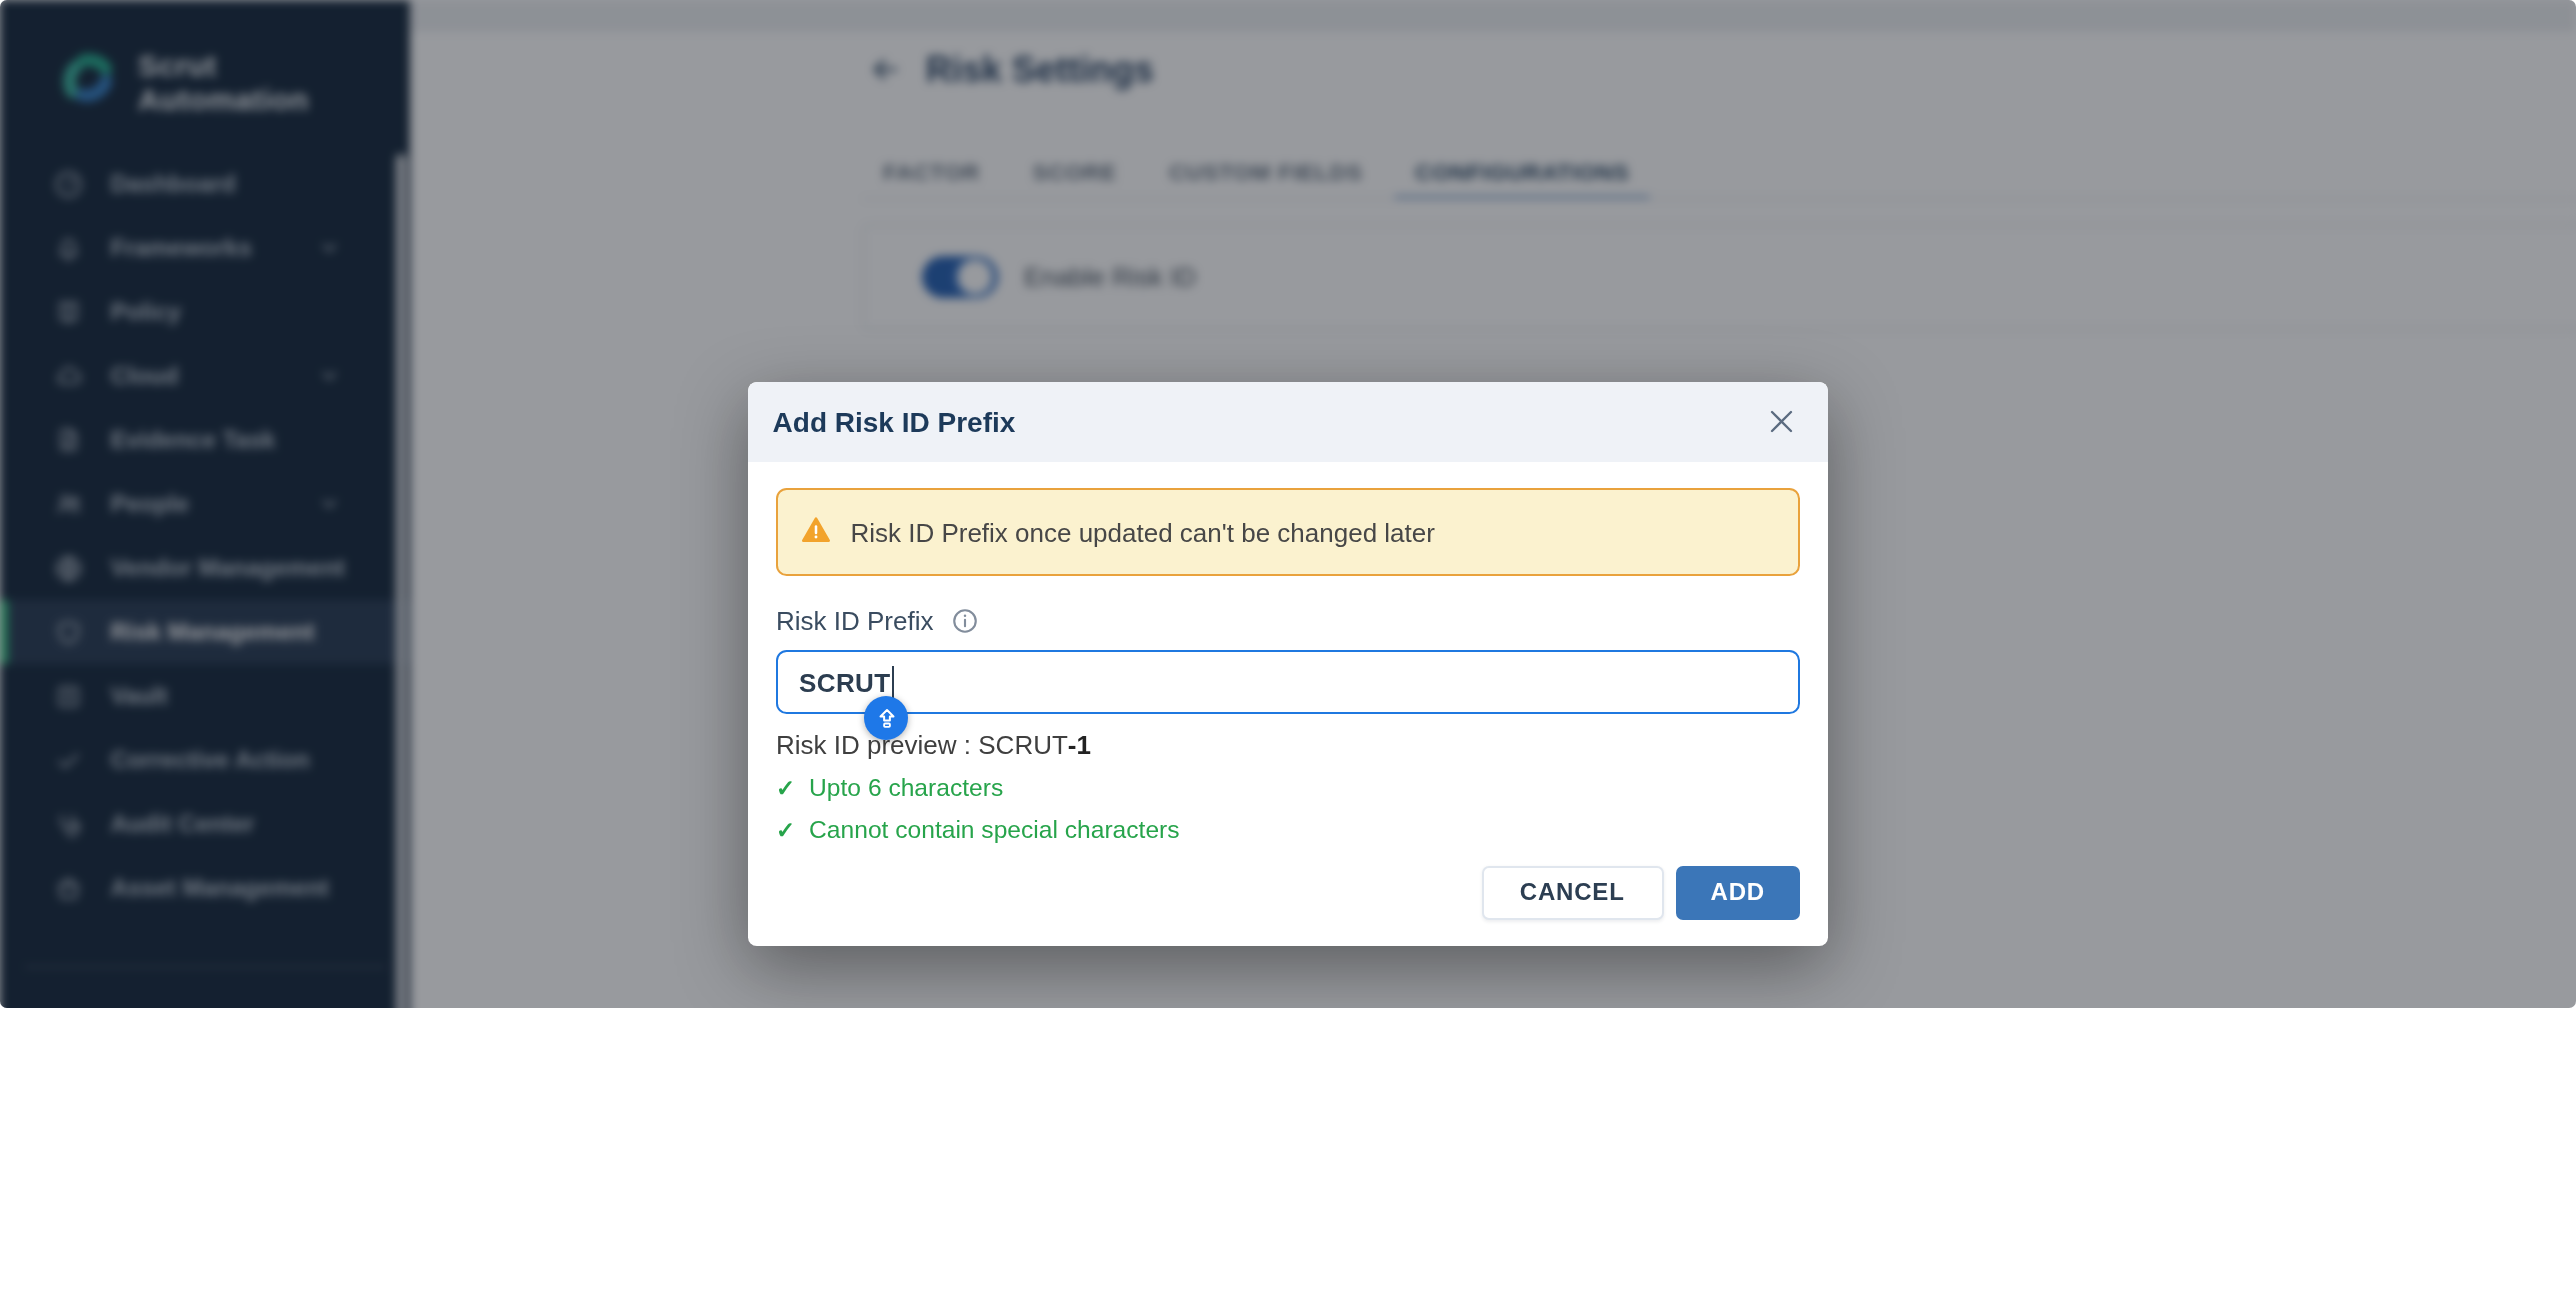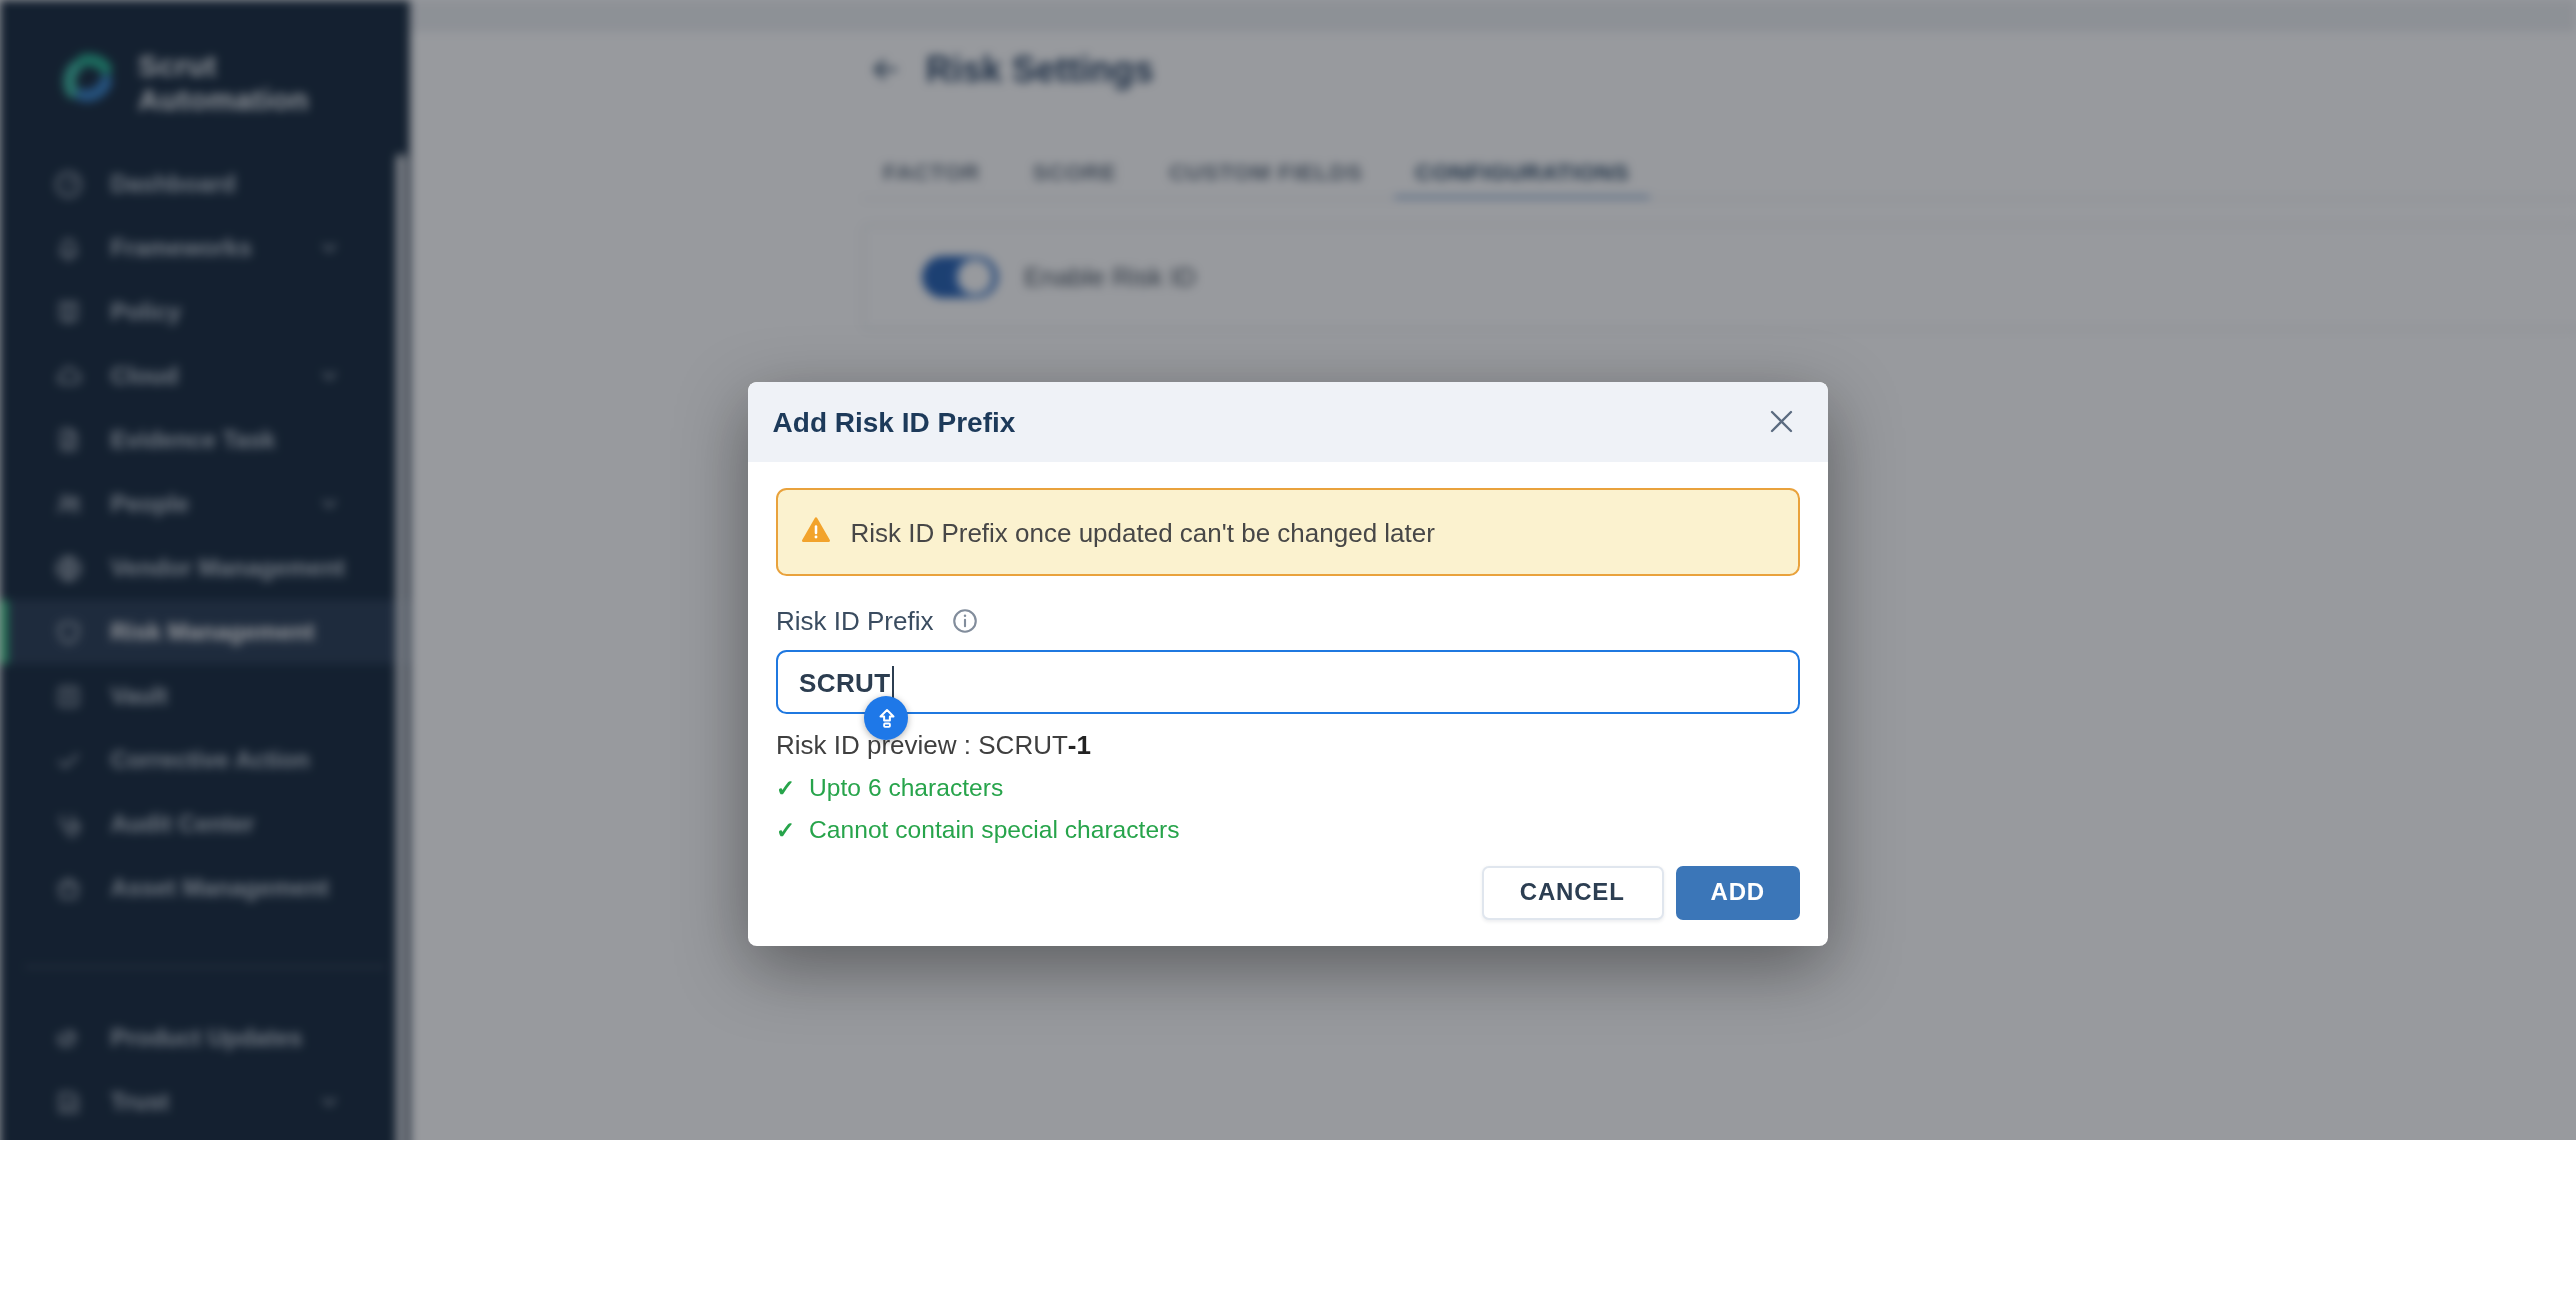--- a/index.html
+++ b/index.html
@@ -1,18 +1,18 @@
 <!DOCTYPE html>
 <html style="font-size:14px"><head>
 <meta charset="utf-8">
 <style>
   * { margin:0; padding:0; box-sizing:border-box; }
   html,body { width:2576px; height:1309px; overflow:hidden; background:#ffffff;
               font-family:"Liberation Sans", sans-serif; }
-  .stage { position:relative; width:2576px; height:1140px; overflow:hidden; }
+  .stage { position:relative; width:2576px; height:1008px; overflow:hidden;border-radius:7px; }
   .scale { position:absolute; left:0; top:0; width:1288px; height:655px;
            transform:scale(2); transform-origin:0 0; }
 
   
   .under { position:absolute; inset:0; filter:blur(2.3px); }
 
   .sidebar { position:absolute; left:0; top:0; width:205px; height:655px; background:#0f2237; }
   .logo { position:absolute; left:26px; top:22px; display:flex; align-items:center; gap:8px; }
   .logo-text { color:#eef3f6; font-size:15px; font-weight:700; line-height:1.16; letter-spacing:0.2px; }
   .nav { position:absolute; left:0; right:0; }

